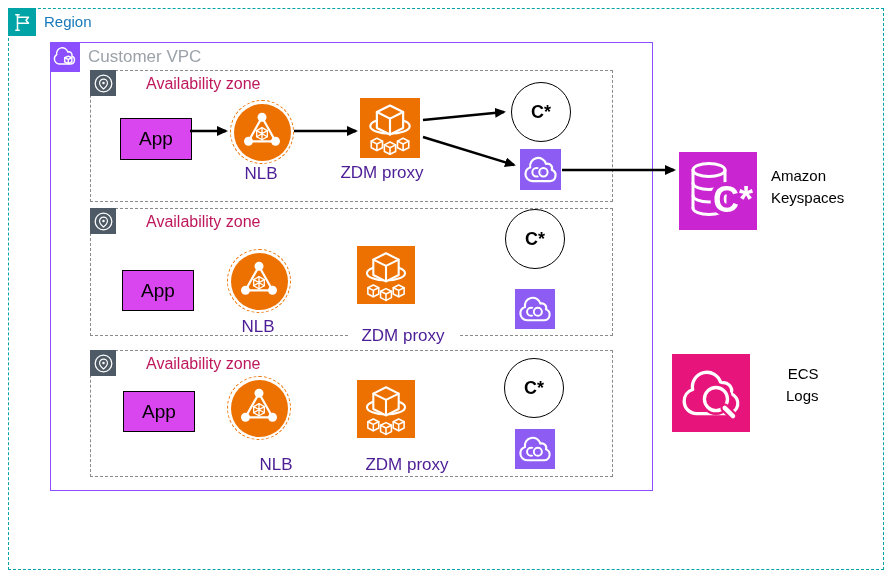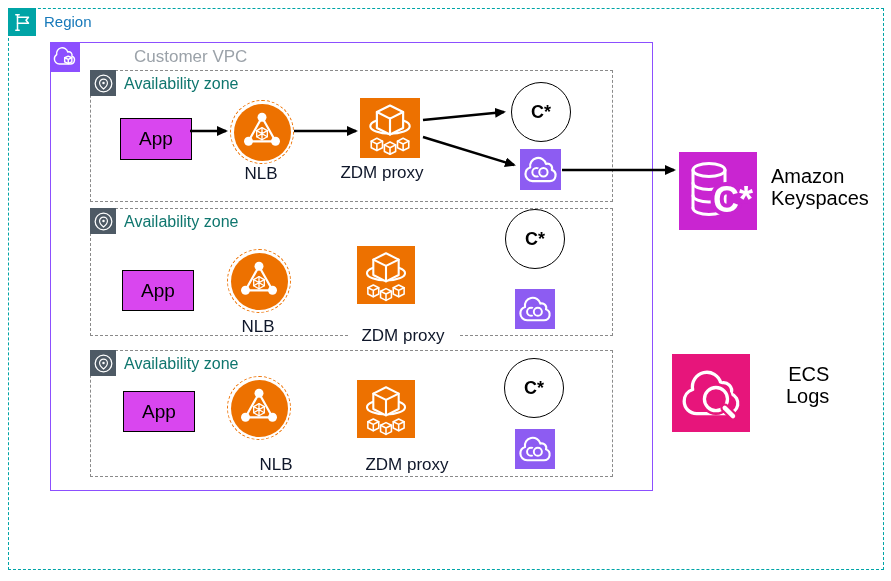--- a/index.html
+++ b/index.html
@@ -5,35 +5,35 @@
   html,body{margin:0;padding:0;background:#fff;}
   .canvas{position:relative;width:891px;height:581px;background:#fff;
           font-family:"Liberation Sans",sans-serif;color:#000;overflow:hidden;}
   .abs{position:absolute;}
   
   .region-box{border:1.5px dashed #00A4A6;}
   .region-icon{width:28px;height:28px;background:#00A4A6;display:flex;align-items:center;justify-content:center;}
   .region-label{font-size:15px;color:#1779BA;}
   .vpc-box{border:1.5px solid #8C4FFF;}
   .vpc-icon{width:30px;height:30px;background:#8C4FFF;display:flex;align-items:center;justify-content:center;}
-  .vpc-label{font-size:17px;color:#9BA2A9;margin-left:46px;}
+  .vpc-label{font-size:17px;color:#9BA2A9;}
   .az-box{border:1.5px dashed #8A8A8A;}
   .az-icon{width:26px;height:26px;background:#4E5A65;display:flex;align-items:center;justify-content:center;}
-  .az-label{font-size:16px;color:#0f766e;}
+  .az-label{font-size:16px;color:#be185d;margin-left:22px;}
   
   .app-box{border:1.6px solid #000;background:#d946ef;display:flex;align-items:center;justify-content:center;font-size:19px;}
   .nlb-ring{border:1.5px dashed #ED7100;border-radius:50%;}
   .nlb-disc{position:absolute;inset:2.5px;background:#ED7100;border-radius:50%;display:flex;align-items:center;justify-content:center;}
   .zdm-box{background:#ED7100;display:flex;align-items:center;justify-content:center;}
   .cstar-circle{border:1.6px solid #000;border-radius:50%;background:#fff;display:flex;align-items:center;justify-content:center;font-size:18px;font-weight:bold;}
   .cloud-box{background:#8D5CF2;display:flex;align-items:center;justify-content:center;}
   .ks-box{background:#C925D1;display:flex;align-items:center;justify-content:center;}
   .ecs-box{background:#E7157B;display:flex;align-items:center;justify-content:center;}
-  .node-label{font-size:17px;text-align:center;color:#0f172a;white-space:nowrap;}
-  .side-label{font-size:20px;line-height:22px;color:#000;}
+  .node-label{font-size:17px;text-align:center;color:#4c1d95;white-space:nowrap;}
+  .side-label{font-size:15px;line-height:22px;color:#000;}
   .arrow-layer{pointer-events:none;}
 </style>
 </head>
 <body>
 
 <div class="canvas">
 
   <div class="abs region-box" style="left:8px;top:8px;width:874px;height:560px;"></div>
   <div class="abs region-icon" style="left:8px;top:8px;">
     <svg width="24" height="24" viewBox="0 0 24 24" fill="none" stroke="#fff" stroke-width="1.5" stroke-linecap="round" stroke-linejoin="round">

